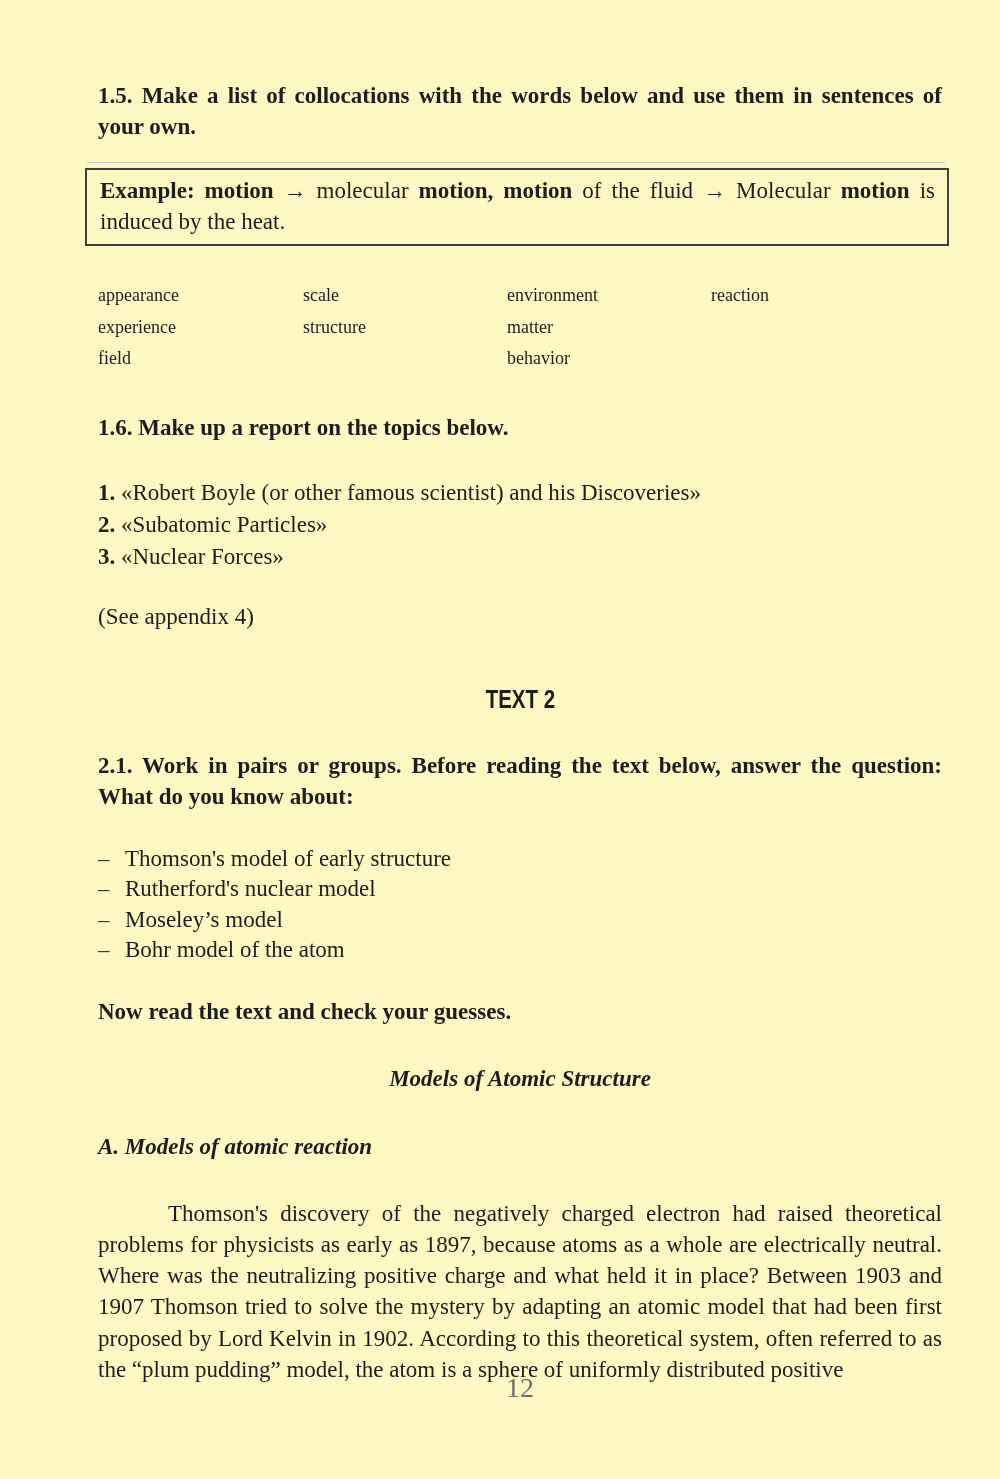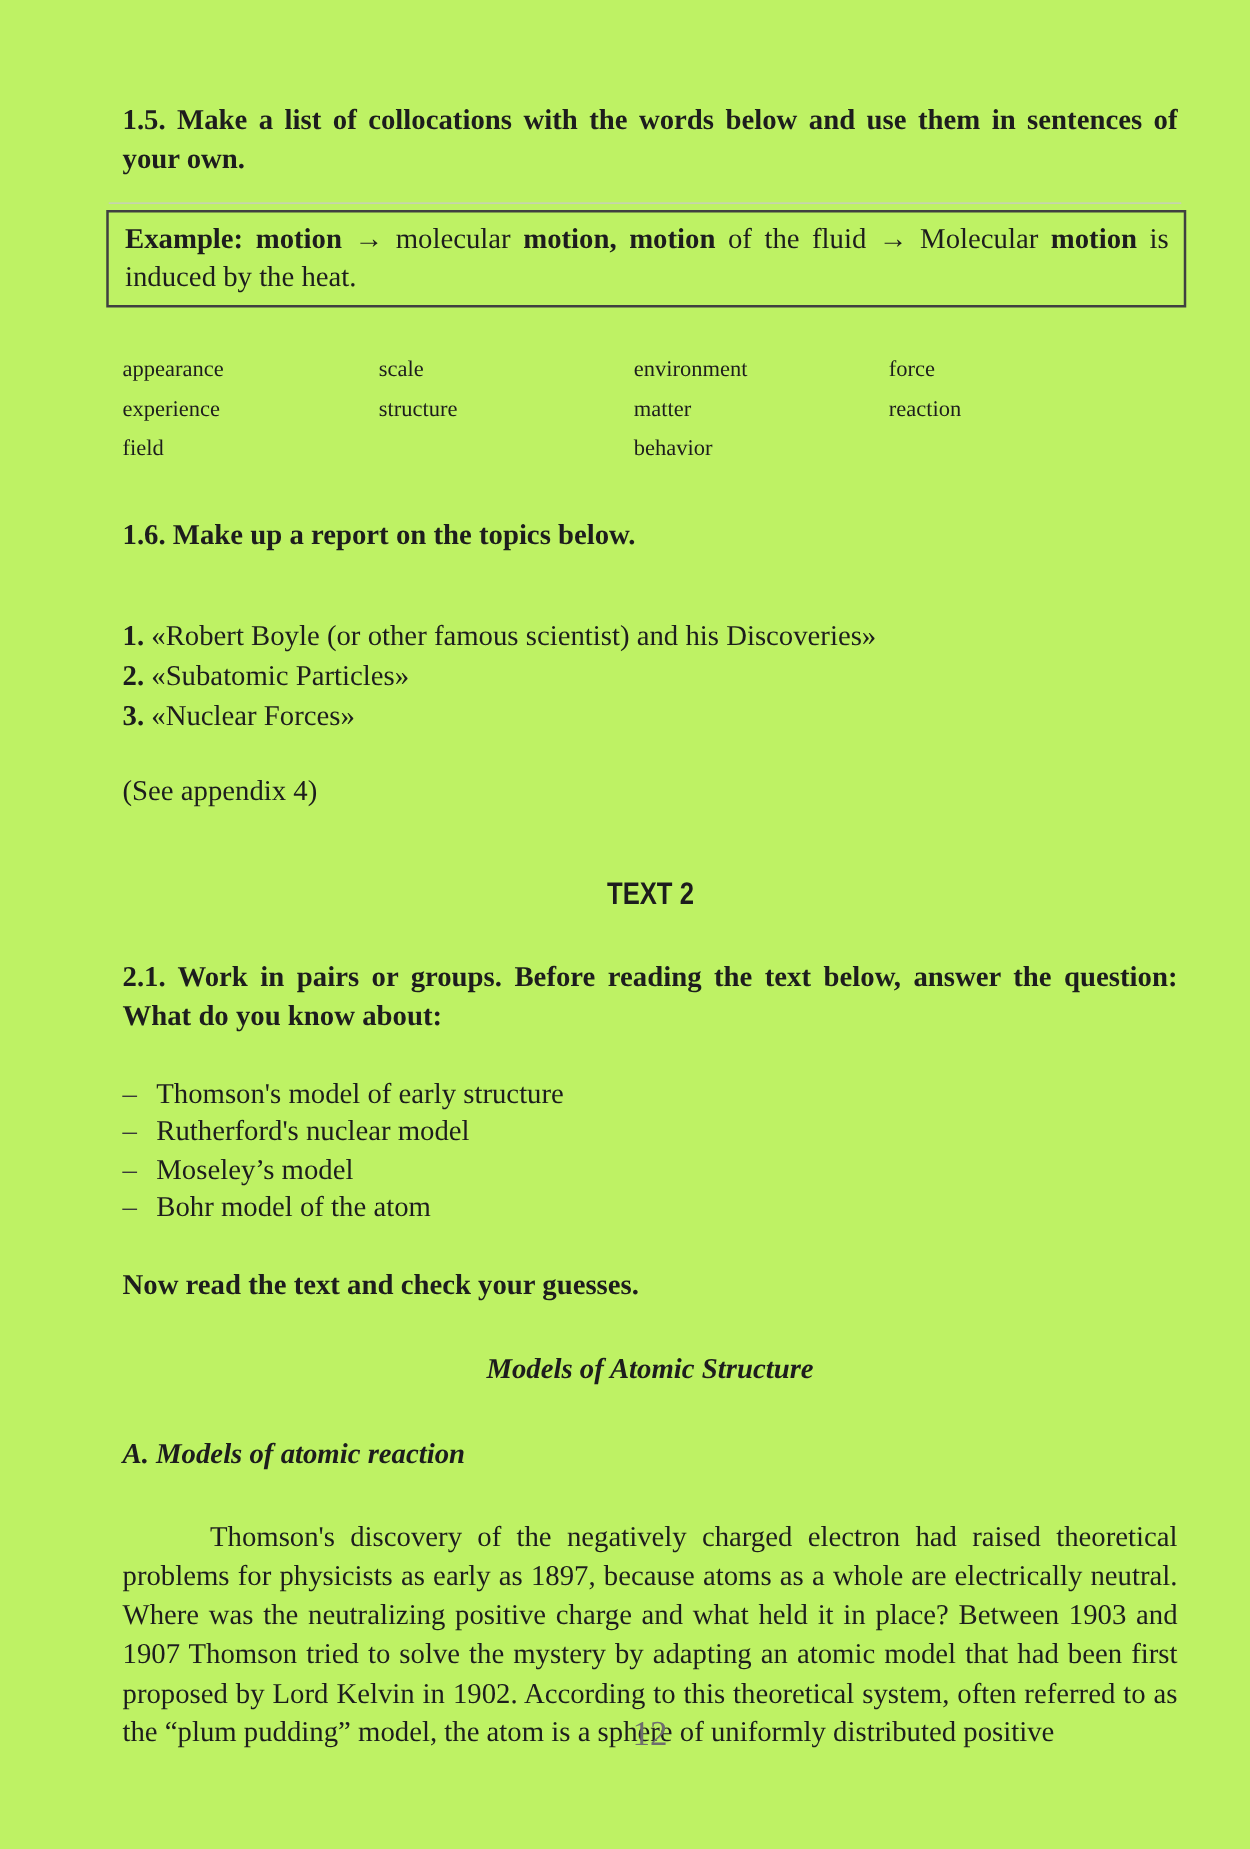--- a/index.html
+++ b/index.html
@@ -4,21 +4,21 @@
 <style>
   html, body {
     margin: 0;
     padding: 0;
     background: #ffffff;
   }
   .page {
     position: relative;
     width: 1000px;
     height: 1479px;
-    background: #bef264;
+    background: #fef9c3;
     font-family: "Liberation Serif", serif;
     color: #1d1d1d;
     overflow: hidden;
   }
   .content {
     margin-left: 98px;
     margin-right: 58px; 
   }
   .t {
     font-size: 23px;
@@ -52,21 +52,21 @@
 
   .word-grid {
     margin-top: 34px;
     display: grid;
     grid-template-columns: 205px 204px 204px 1fr;
   }
   .word-col span { display: block; line-height: 31.5px; font-size: 18px; }
 
   .h16 { margin-top: 37px; }
 
-  .topics { margin-top: 50px; }
+  .topics { margin-top: 34px; }
   .topics p { line-height: 32px; }
 
   .appendix-note { margin-top: 28px; }
 
   .text2-title {
     margin-top: 53px;
     text-align: center;
   }
   .text2-title span {
     display: inline-block;
@@ -140,21 +140,20 @@
       <div class="word-col">
         <span>scale</span>
         <span>structure</span>
       </div>
       <div class="word-col">
         <span>environment</span>
         <span>matter</span>
         <span>behavior</span>
       </div>
       <div class="word-col">
-        <span>force</span>
         <span>reaction</span>
         <span></span>
       </div>
     </div>
 
     <h2 class="t task-heading h16">1.6. Make up a report on the topics below.</h2>
 
     <div class="topics">
       <p class="t"><span class="bold">1.</span>&nbsp;<span>«Robert Boyle (or other famous scientist) and his Discoveries»</span></p>
       <p class="t"><span class="bold">2.</span>&nbsp;<span>«Subatomic Particles»</span></p>

